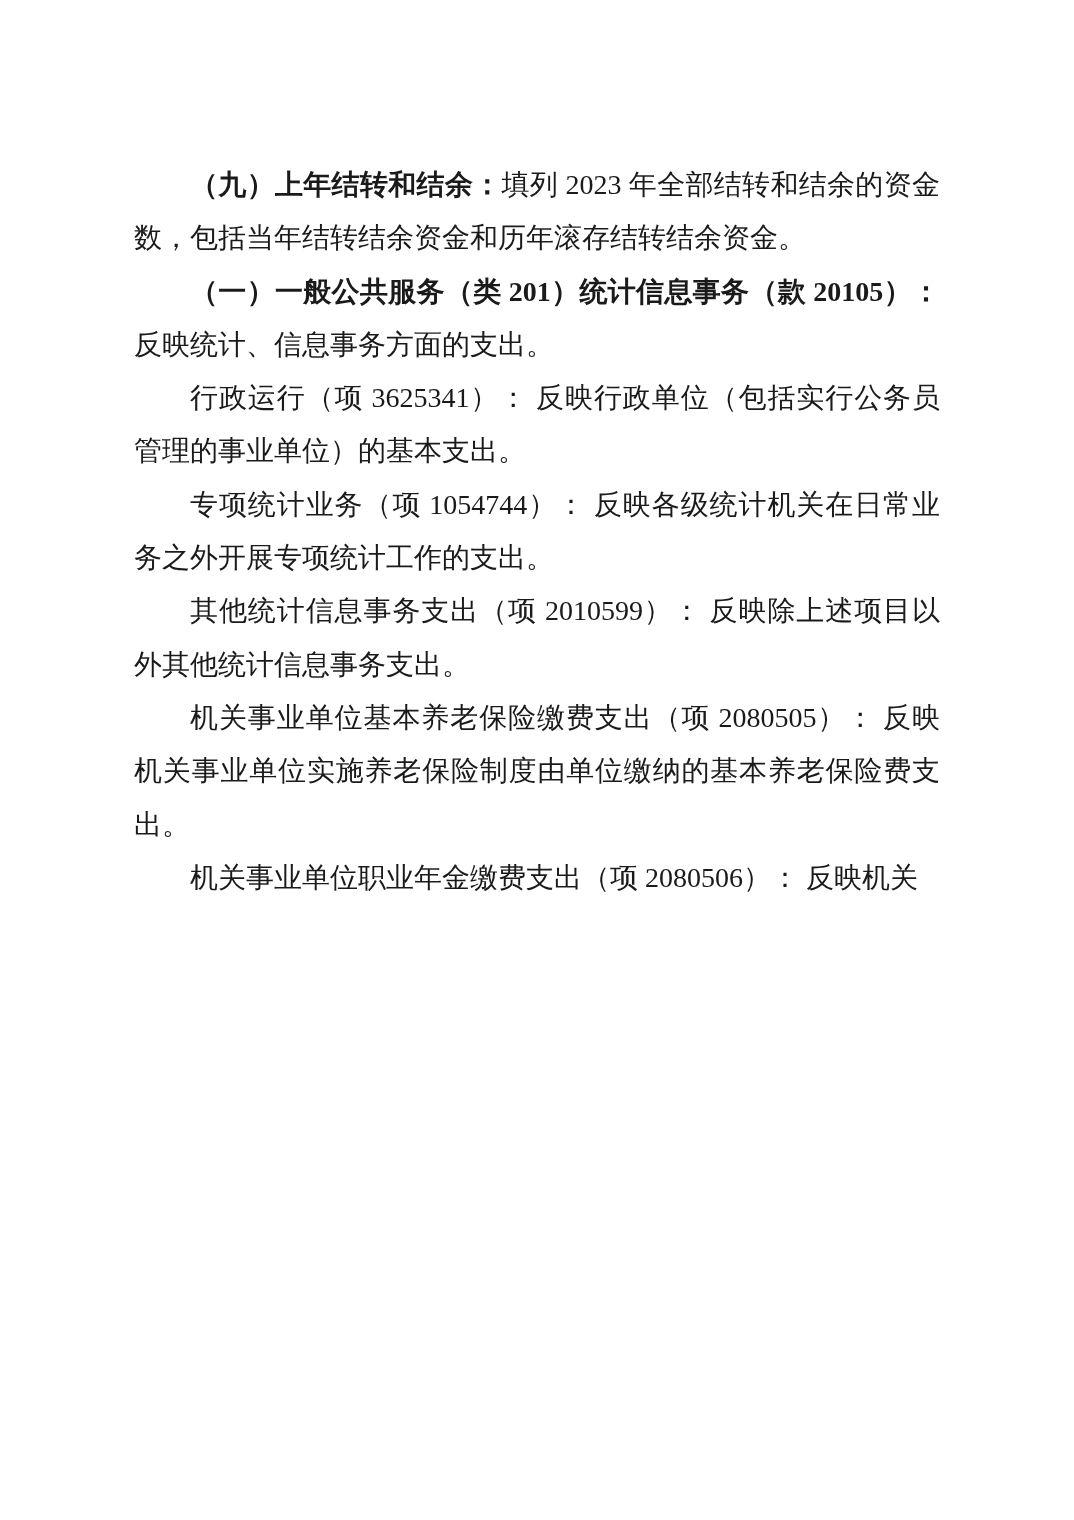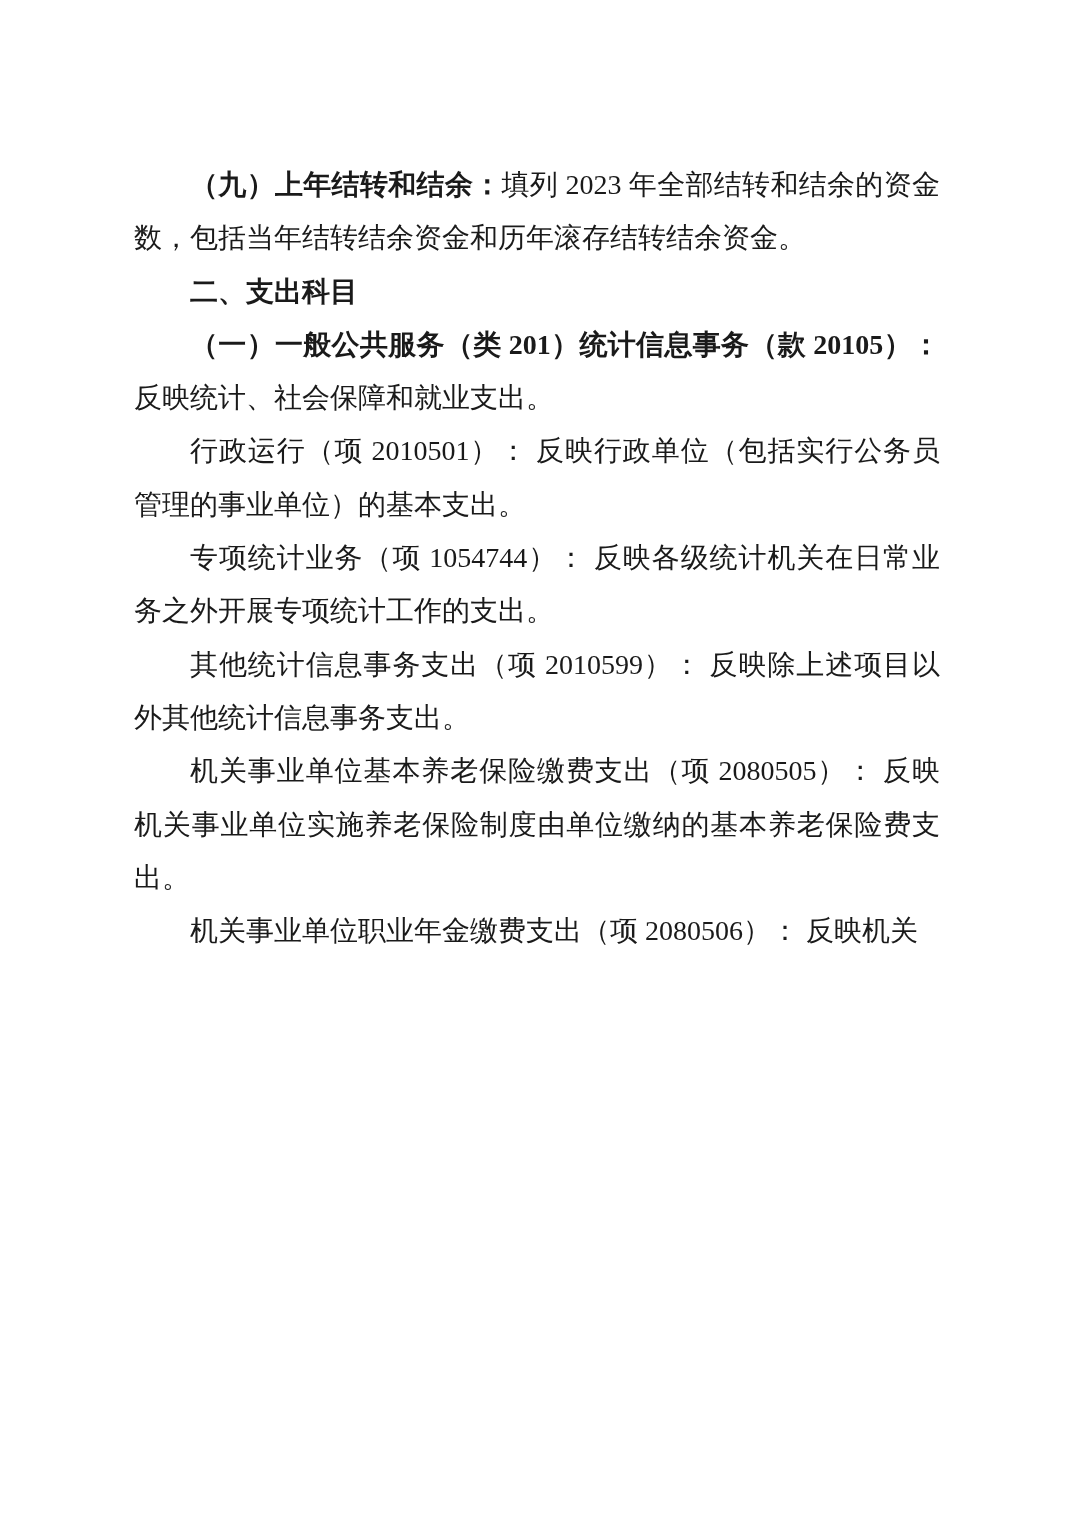--- a/index.html
+++ b/index.html
@@ -37,21 +37,20 @@
     font-family: "Liberation Sans", "DejaVu Sans", sans-serif;
   }
   p.para.style-heading span { font-weight: 700; }
 </style>
 </head>
 <body>
 
 <div class="page">
   <div class="content" id="doc-content">
       <p class="para style-body"><span class="seg-bold">（九）上年结转和结余：</span><span class="seg-regular">填列 2023 年全部结转和结余的资金数，包括当年结转结余资金和历年滚存结转结余资金。</span></p>
-      <p class="para style-heading"><span class="seg-bold">二、支出科目</span></p>
-      <p class="para style-body"><span class="seg-bold">（一）一般公共服务（类 201）统计信息事务（款 20105）：</span><span class="seg-regular">反映统计、社会保障和就业支出。</span></p>
-      <p class="para style-body"><span class="seg-regular">行政运行（项 2010501）： 反映行政单位（包括实行公务员管理的事业单位）的基本支出。</span></p>
+      <p class="para style-body"><span class="seg-bold">（一）一般公共服务（类 201）统计信息事务（款 20105）：</span><span class="seg-regular">反映统计、信息事务方面的支出。</span></p>
+      <p class="para style-body"><span class="seg-regular">行政运行（项 3625341）： 反映行政单位（包括实行公务员管理的事业单位）的基本支出。</span></p>
       <p class="para style-body"><span class="seg-regular">专项统计业务（项 1054744）： 反映各级统计机关在日常业务之外开展专项统计工作的支出。</span></p>
       <p class="para style-body"><span class="seg-regular">其他统计信息事务支出（项 2010599）： 反映除上述项目以外其他统计信息事务支出。</span></p>
       <p class="para style-body"><span class="seg-regular">机关事业单位基本养老保险缴费支出（项 2080505）： 反映机关事业单位实施养老保险制度由单位缴纳的基本养老保险费支出。</span></p>
       <p class="para style-body"><span class="seg-regular">机关事业单位职业年金缴费支出（项 2080506）： 反映机关</span></p>
     </div>
 </div>
 
 </body></html>

